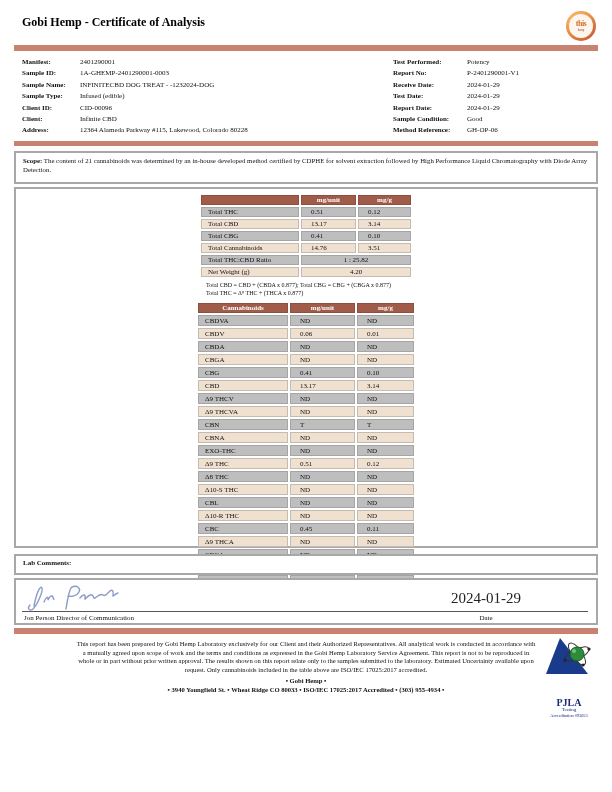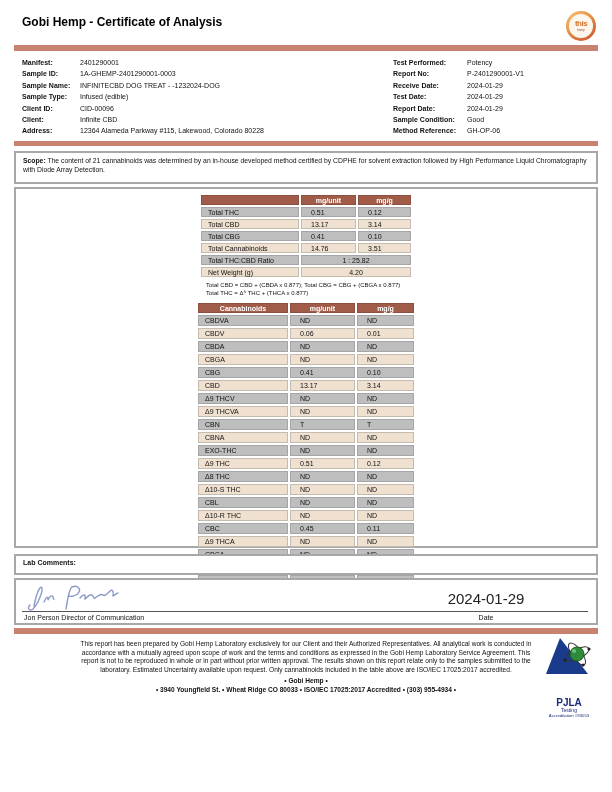--- a/index.html
+++ b/index.html
@@ -1,18 +1,18 @@
 <!DOCTYPE html>
 <html><head>
 <meta charset="utf-8">
 <style>
   html,body{margin:0;padding:0;background:#ffffff;}
   .page{
     position:relative;width:612px;height:792px;background:#fff;
-    font-family:Liberation Sans, sans-serif;color:#111;
+    font-family:Liberation Serif, serif;color:#111;
     overflow:hidden;
     border-radius:19px;
   }
   
   .title{position:absolute;left:22px;top:15px;font-size:12px;font-weight:bold;color:#000;}
   .gobi-logo{
     position:absolute;right:16px;top:11px;width:30px;height:30px;border-radius:50%;
     background:radial-gradient(circle at 35% 30%, #f6c77a 0%, #eb9a4a 45%, #cf5c35 78%, #b23a2a 100%);
     display:flex;align-items:center;justify-content:center;
   }

